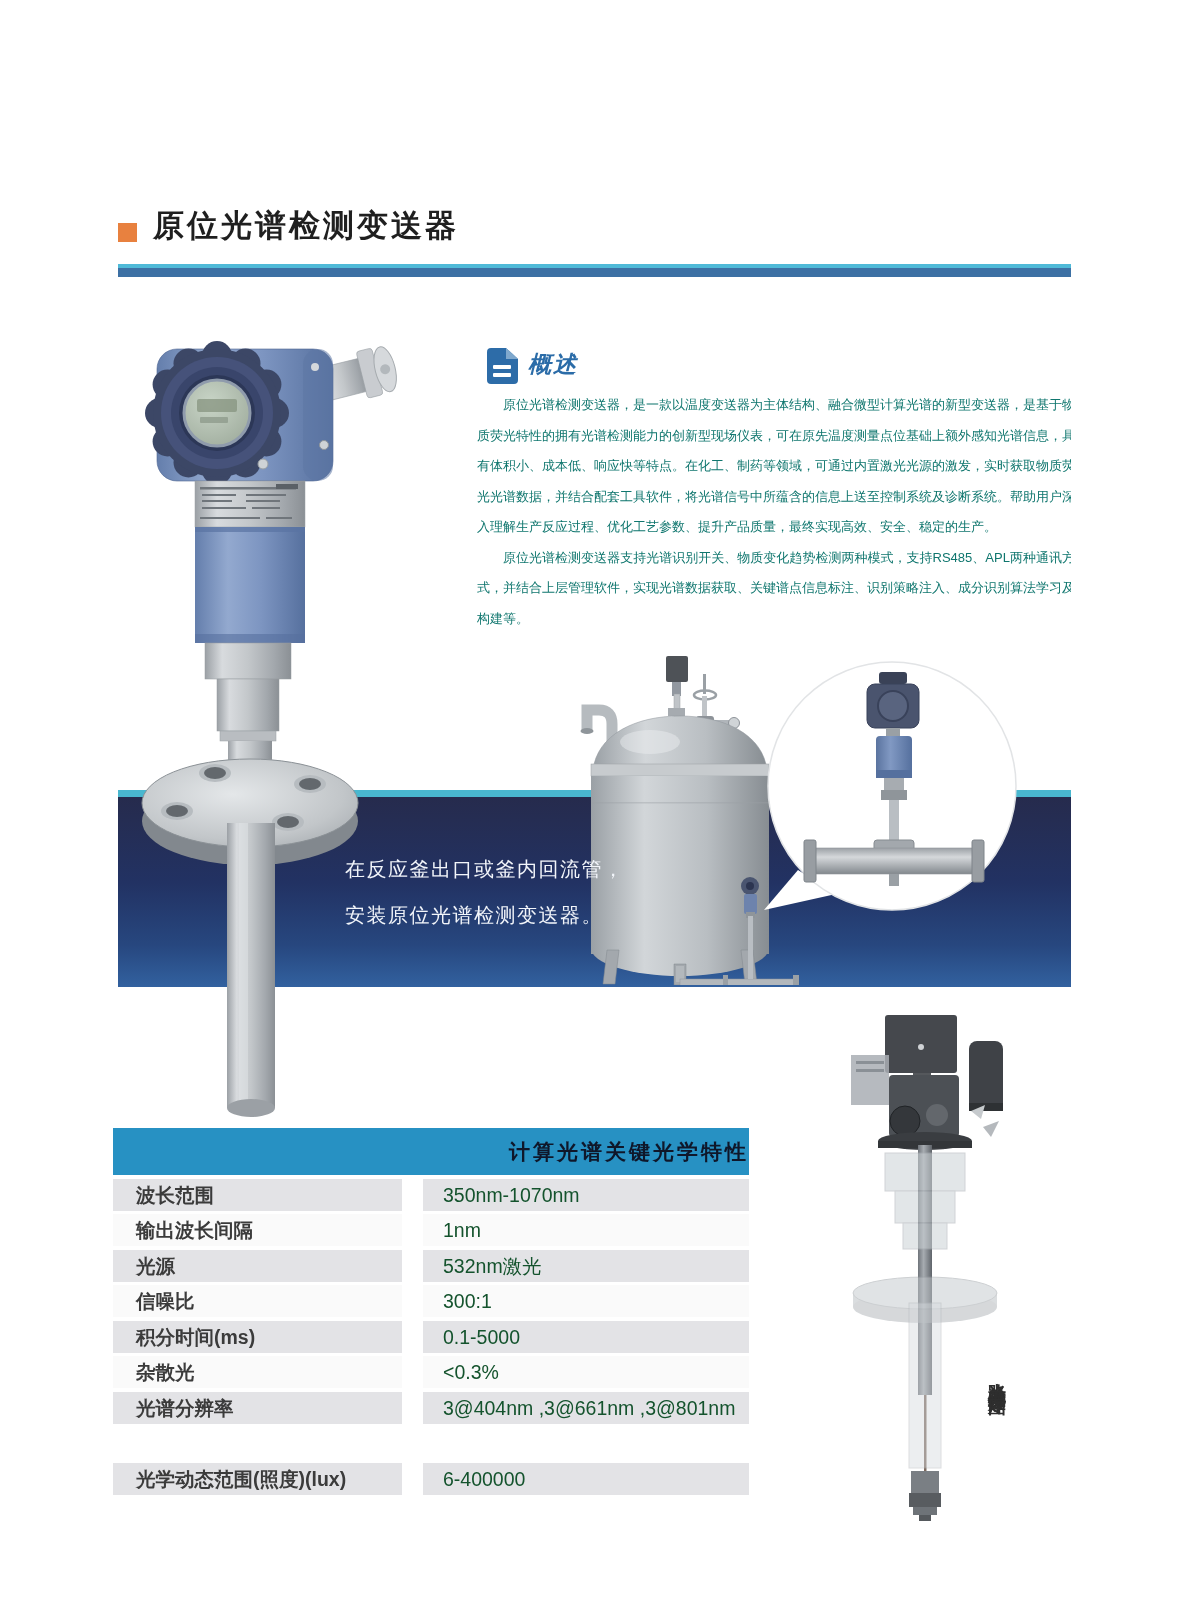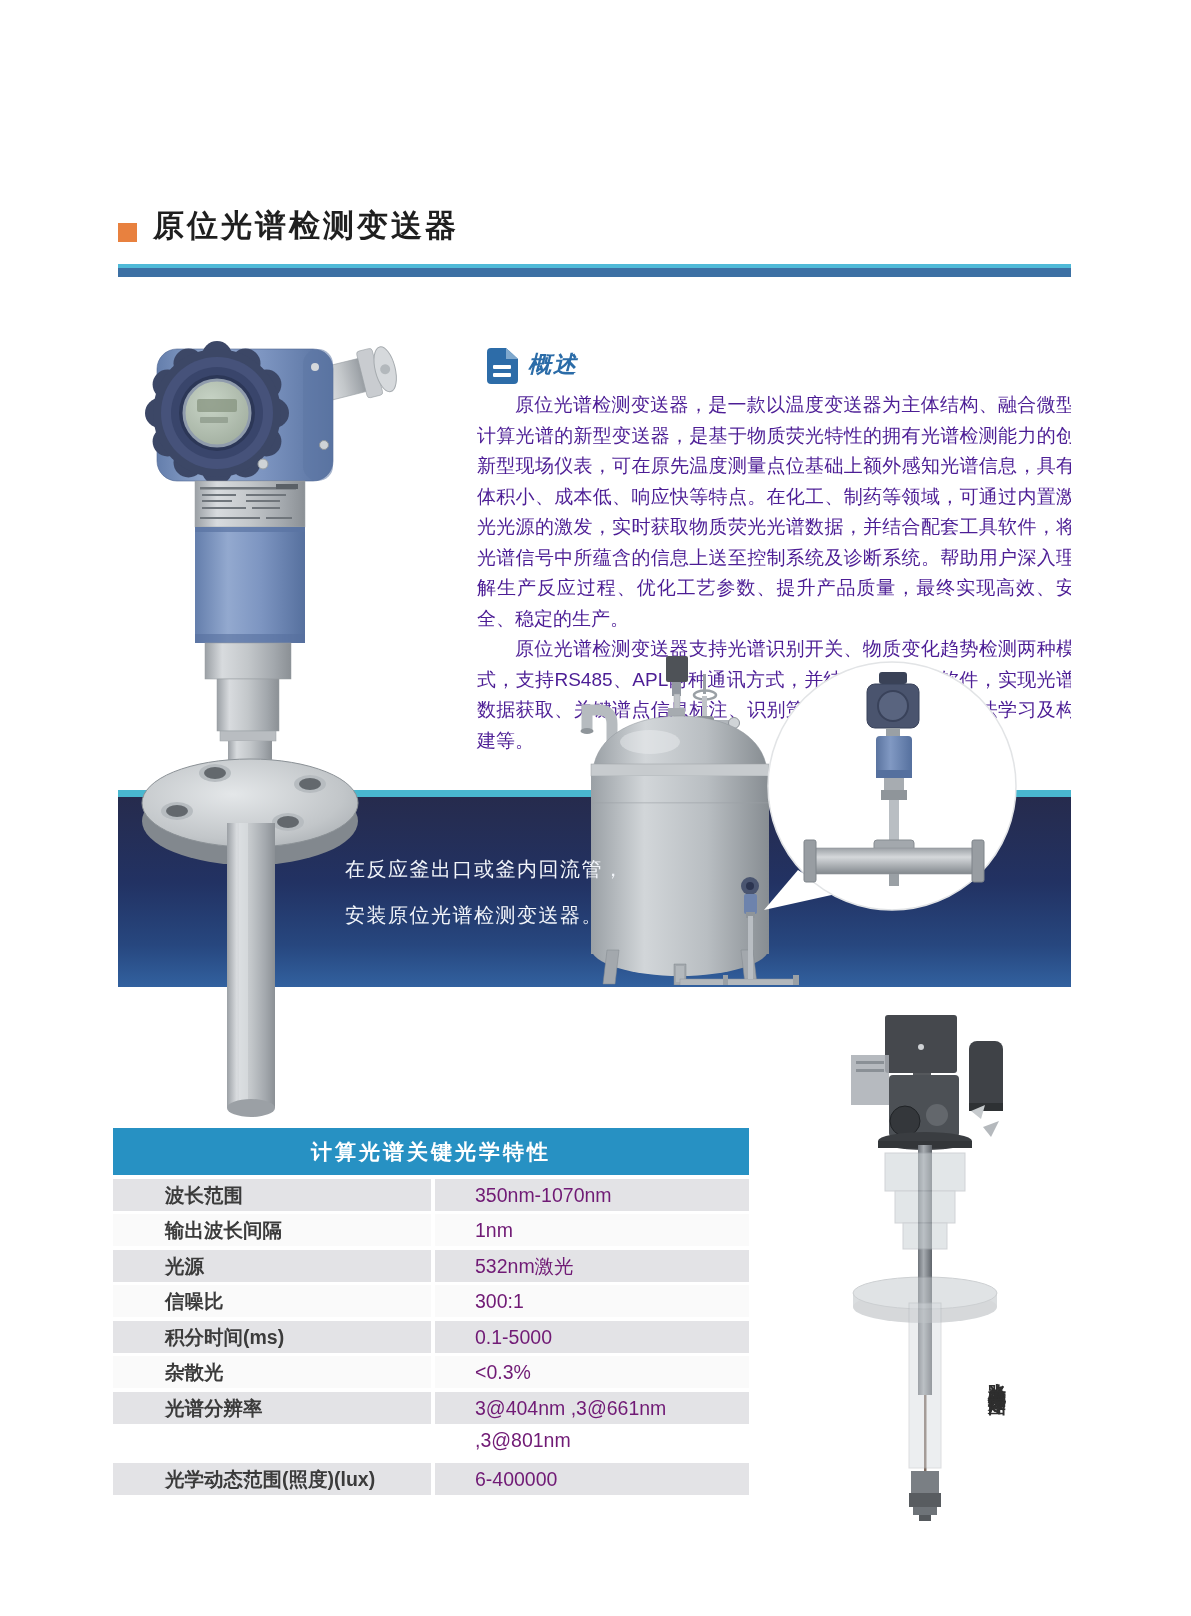--- a/index.html
+++ b/index.html
@@ -10,39 +10,39 @@
   
   .title-bullet{left:118px;top:223px;width:19px;height:19px;background:#E8813F;}
   .page-title{left:153px;top:205px;font-size:31px;font-weight:700;color:#1f1f1f;letter-spacing:3px;}
   .title-rule{left:118px;top:264px;width:958px;height:13px;}
   .title-rule .cyan{height:4px;background:#4FBAD8;}
   .title-rule .blue{height:9px;background:#3C70A4;}
 
   
   .ov-icon{left:486px;top:348px;width:32px;height:36px;}
   .ov-heading{left:528px;top:349px;font-size:23px;font-weight:700;color:#2B6CA8;letter-spacing:2px;font-style:italic;}
-  .ov-text{left:477px;top:390px;width:598px;font-size:19px;line-height:30.5px;
-           text-align:justify;color:#4c1d95;}
+  .ov-text{left:477px;top:390px;width:598px;font-size:13px;line-height:30.5px;
+           text-align:justify;color:#0f766e;}
   .ov-text p{margin:0;text-indent:2em;}
 
   
   .banner{left:118px;top:790px;width:957px;height:197px;}
   .banner .strip{height:7px;background:#49B7CF;}
   .banner .navy{height:190px;background:linear-gradient(180deg,#262b4d 0%,#223263 45%,#27477f 78%,#32619f 100%);}
   .banner-caption{left:345px;top:846px;font-size:20px;line-height:46px;color:#f2f5fa;letter-spacing:1.5px;z-index:6;}
 
   
   .spec-table{left:113px;top:1128px;width:636px;}
-  .spec-header{height:47px;line-height:47px;background:#2791C3;color:#ffffff;font-size:21px;
-               font-weight:700;text-align:center;letter-spacing:3px;}
+  .spec-header{height:47px;line-height:47px;background:#2791C3;color:#0f172a;font-size:21px;
+               font-weight:700;text-align:right;letter-spacing:3px;}
   .spec-row{display:flex;height:32px;line-height:32px;margin-top:3.5px;font-size:19.5px;}
   .spec-row .cell{background:#fafafa;}
   .spec-row:nth-child(even) .cell{background:#e3e3e6;}
-  .spec-label{width:266px;margin-right:4px;padding-left:52px;font-weight:700;color:#3b3b3b;}
-  .spec-value{flex:1;padding-left:40px;color:#701a75;}
+  .spec-label{width:266px;margin-right:21px;padding-left:23px;font-weight:700;color:#3b3b3b;}
+  .spec-value{flex:1;padding-left:20px;color:#14532d;}
 
   
   .exp-caption{left:985px;top:1368px;writing-mode:vertical-rl;text-orientation:upright;
                font-size:18px;font-weight:600;color:#2e2e2e;letter-spacing:2px;}
 
   
   .z1{z-index:1}.z2{z-index:2}.z3{z-index:3}
 </style>
 </head>
 <body>

